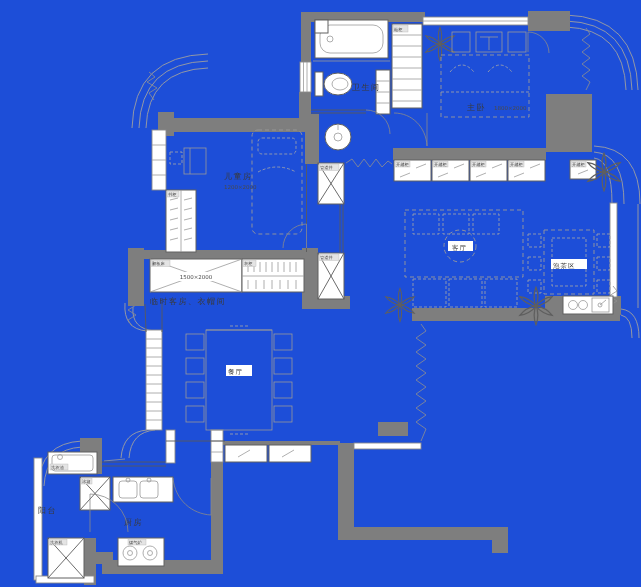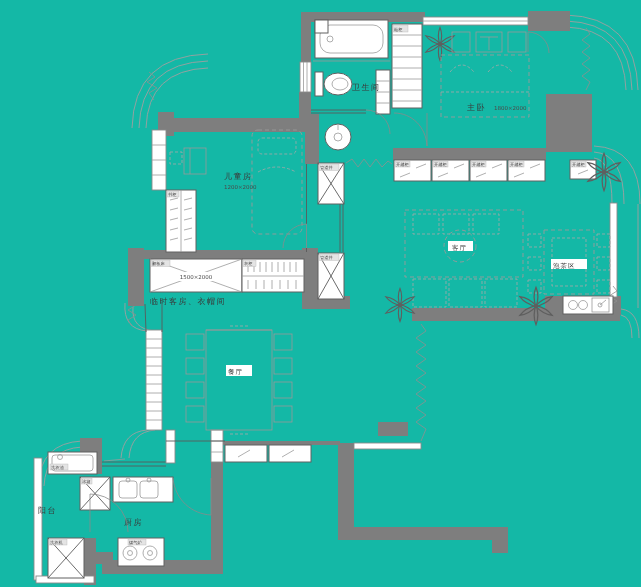--- a/index.html
+++ b/index.html
@@ -1,16 +1,16 @@
 <!DOCTYPE html>
 <html><head>
 <meta charset="utf-8">
 <style>
   html,body{margin:0;padding:0;background:#fff;}
-  .canvas{position:relative;width:641px;height:587px;background:#14b8a6;overflow:hidden;}
+  .canvas{position:relative;width:641px;height:587px;background:#1d4ed8;overflow:hidden;}
   svg{position:absolute;left:0;top:0;}
   text{font-family:"DejaVu Sans",sans-serif;fill:#3a3a3a;}
   .room{font-size:8px;letter-spacing:1.5px;fill:#3a3a3a;}
   .room-s{font-size:6.5px;letter-spacing:1px;fill:#3a3a3a;}
   .dim{font-size:5.5px;letter-spacing:0;fill:#4a4a4a;}
   .tag{font-size:4.2px;fill:#444;}
   .chip{fill:#e4e4e4;stroke:#b5b5b5;stroke-width:0.4;}
   .wall{fill:#7e7e7e;stroke:none;}
   .thin{stroke:#5a5a5a;stroke-width:0.9;fill:none;}
   .lite{stroke:#9a9a9a;stroke-width:0.8;fill:none;}

